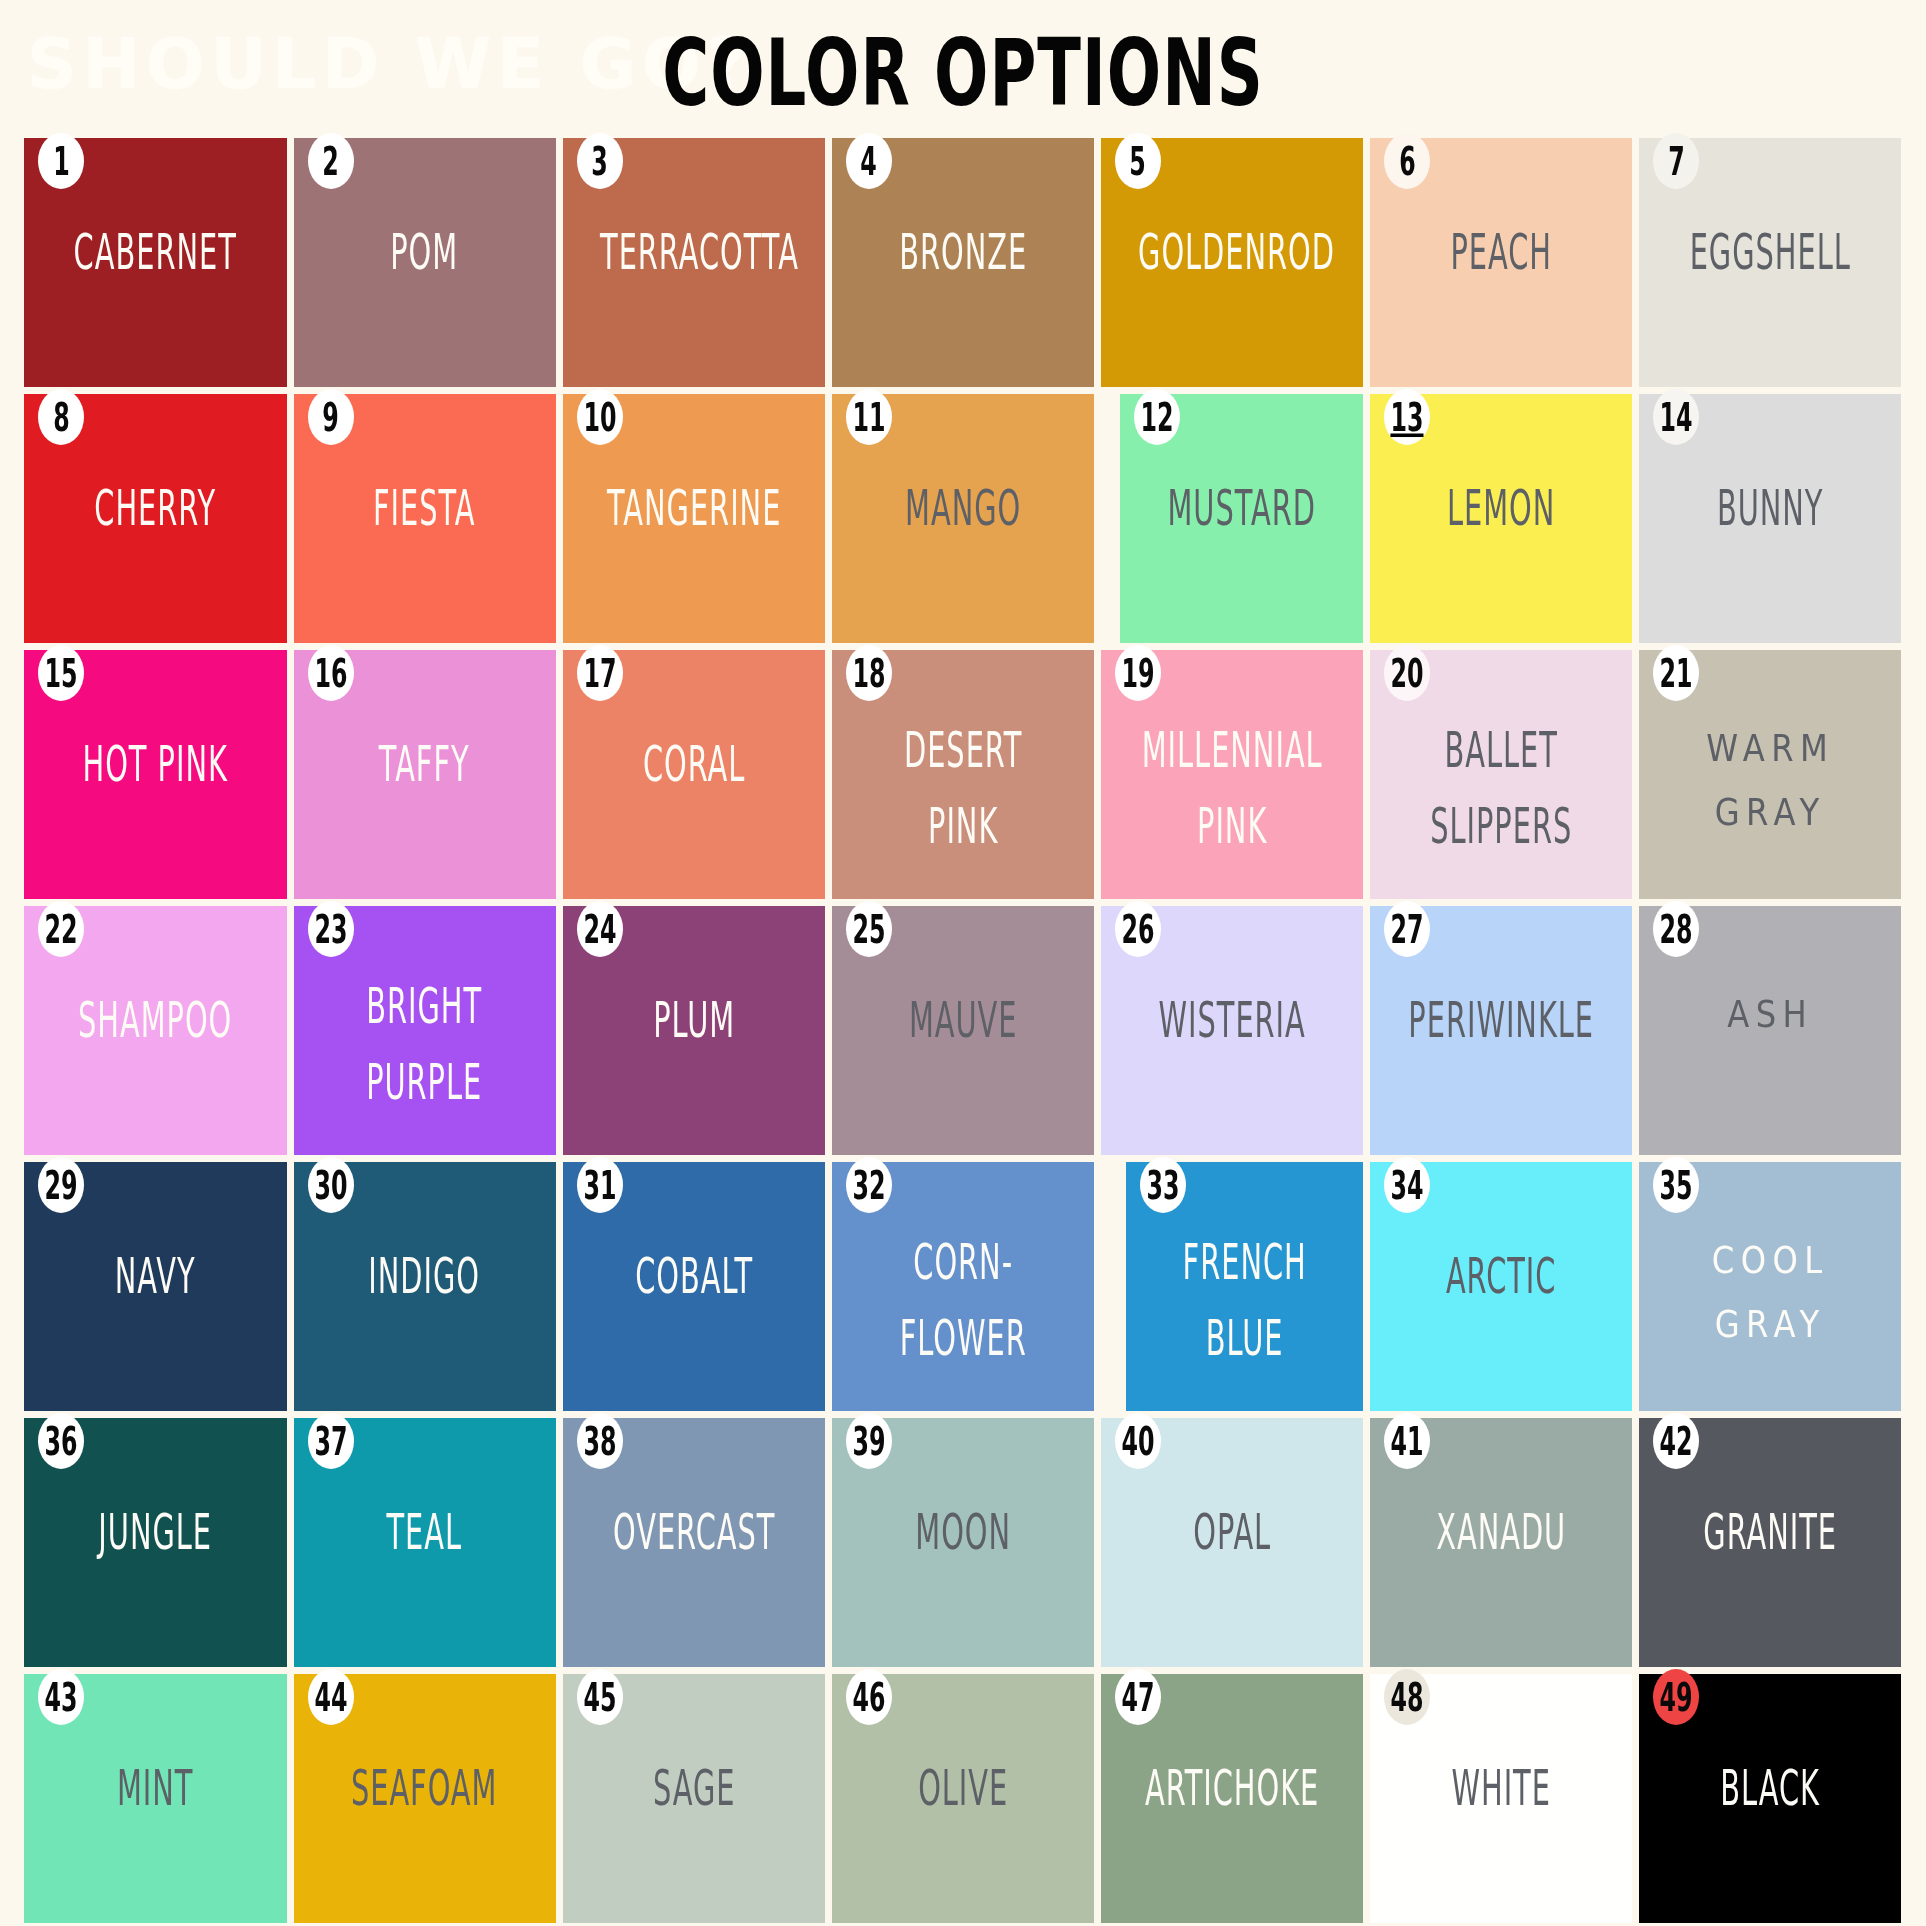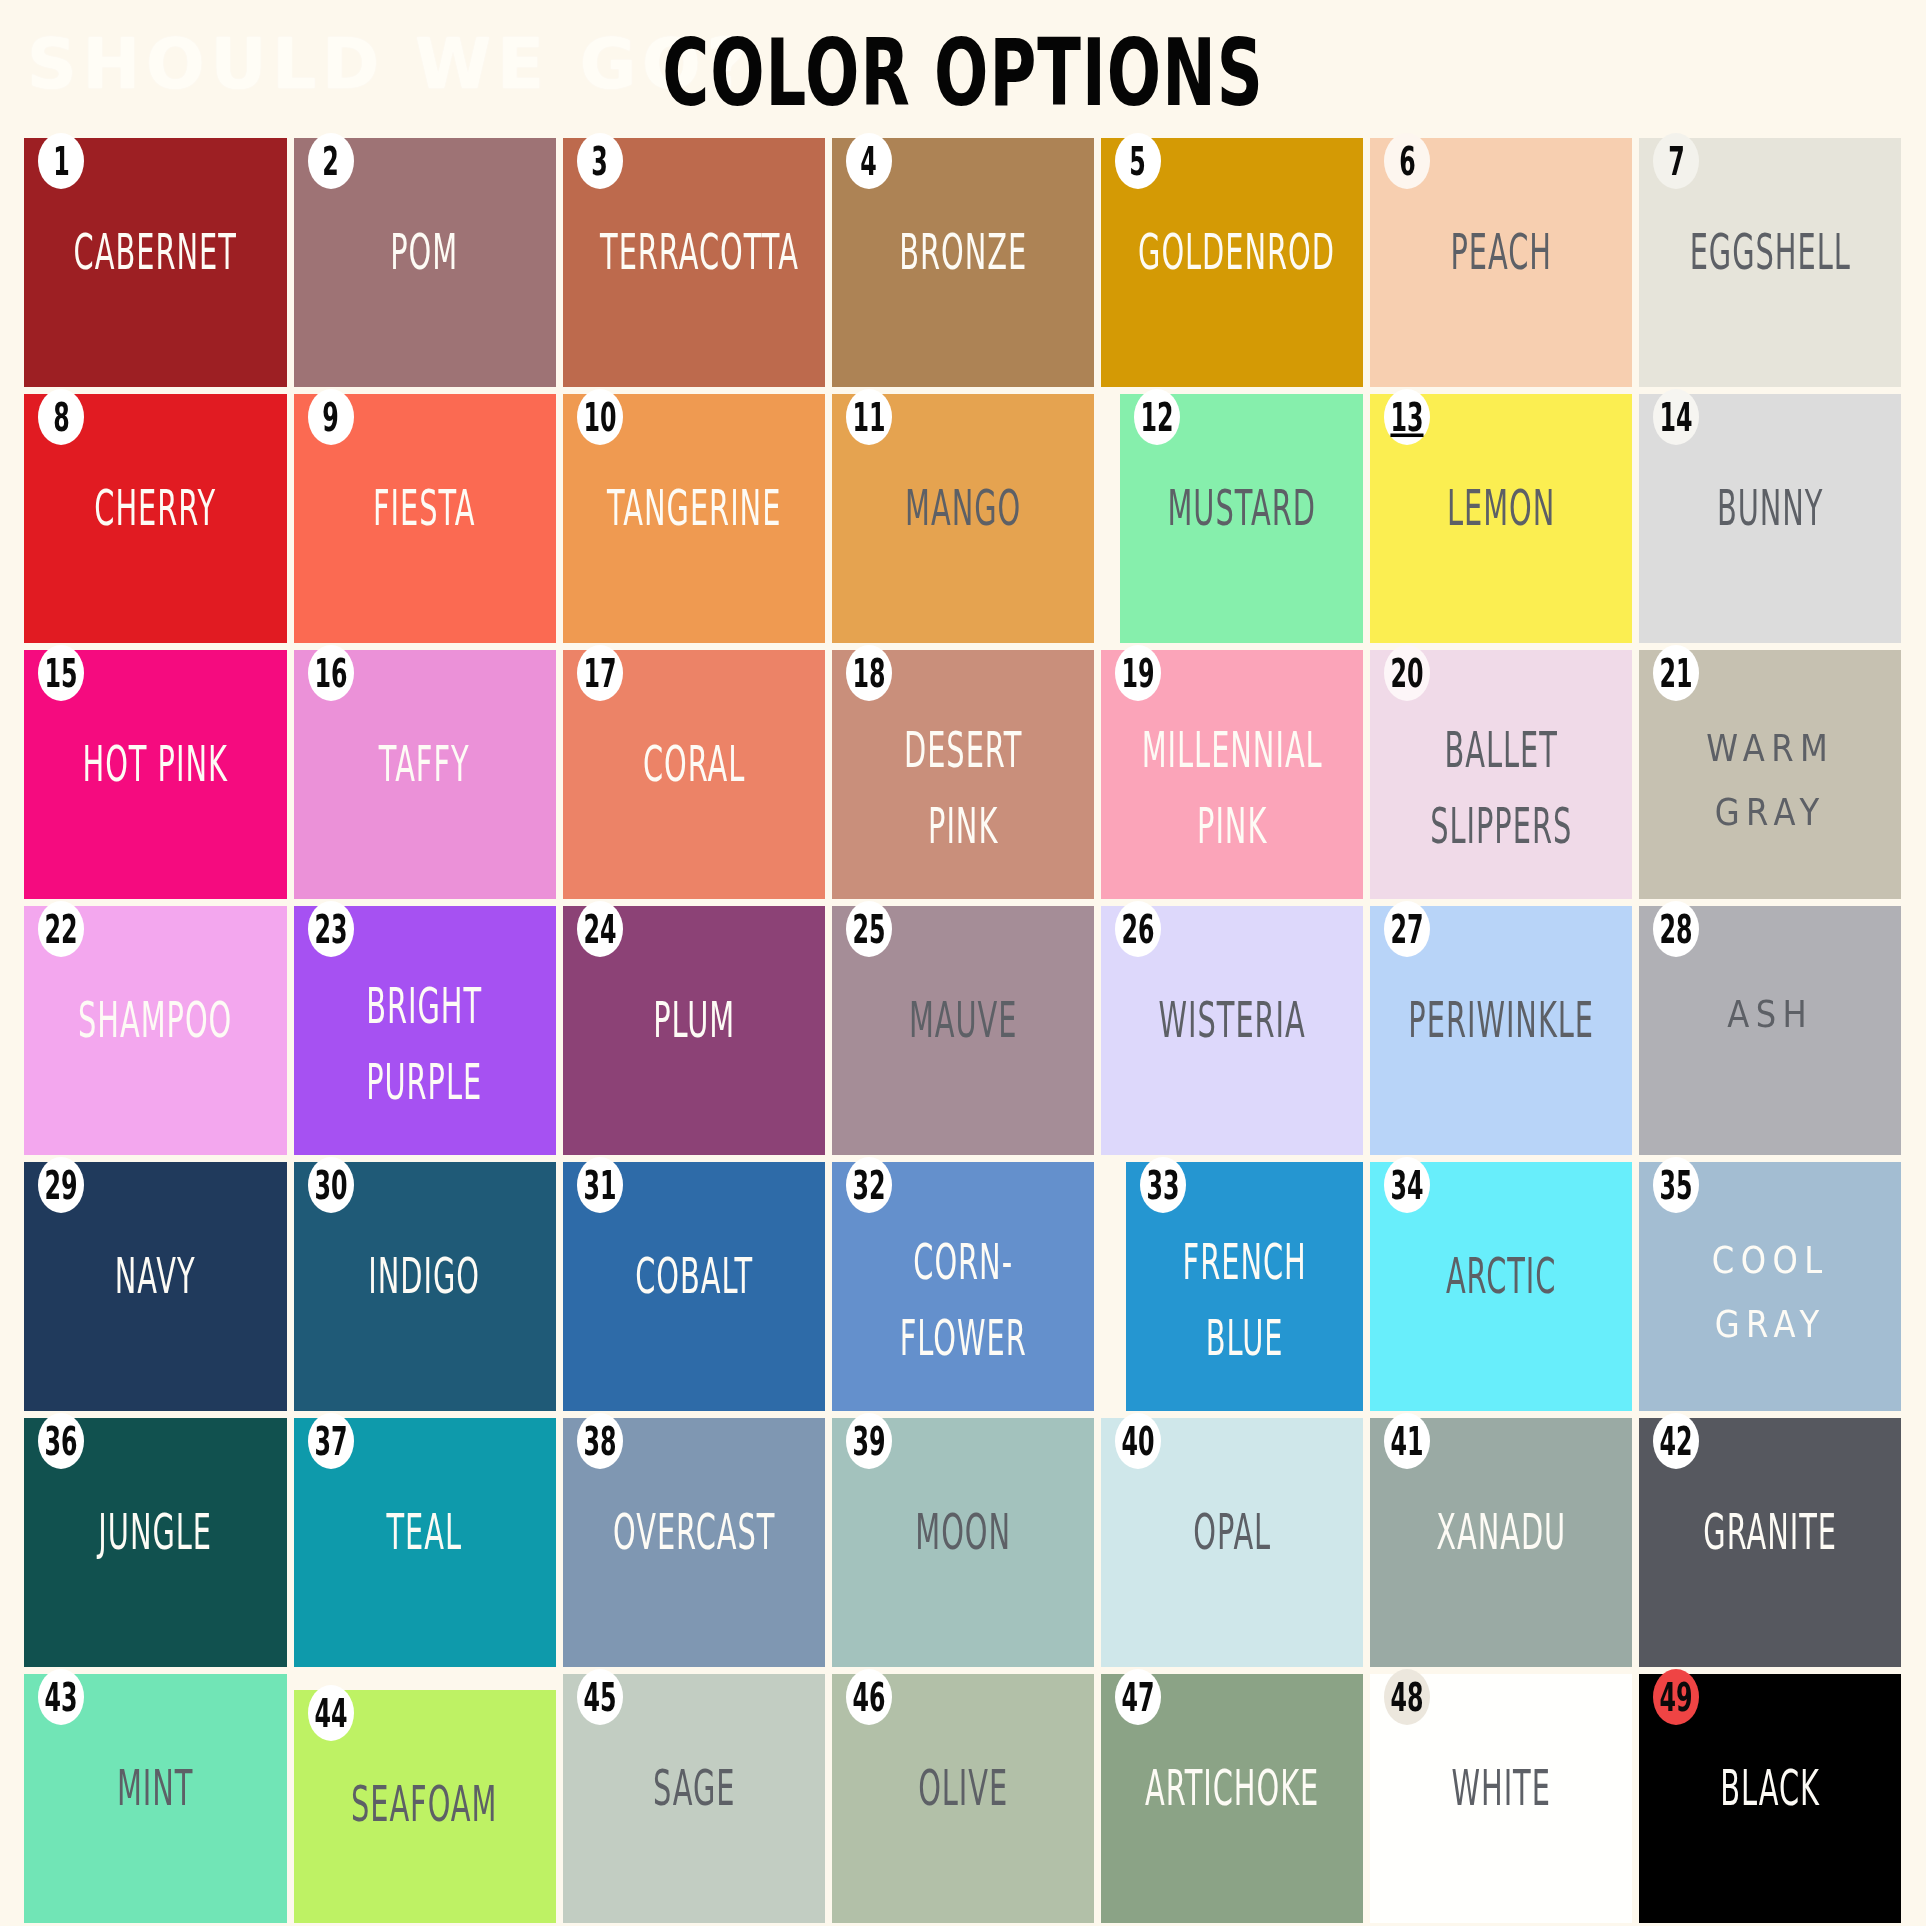--- a/index.html
+++ b/index.html
@@ -399,21 +399,21 @@
           <span>42</span>
         </div>
         <div class="name" style="color: rgb(253, 251, 245);">GRANITE</div>
       </div>
       <div class="swatch" style="background: rgb(113, 229, 182);">
         <div class="badge" style="background: rgb(255, 255, 255);">
           <span>43</span>
         </div>
         <div class="name" style="color: rgb(93, 96, 102);">MINT</div>
       </div>
-      <div class="swatch" style="background: #bef264; margin-top: 16px;">
+      <div class="swatch" style="background: #eab308;">
         <div class="badge" style="background: rgb(255, 255, 255);">
           <span>44</span>
         </div>
         <div class="name" style="color: rgb(93, 96, 102);">SEAFOAM</div>
       </div>
       <div class="swatch" style="background: rgb(194, 205, 194);">
         <div class="badge" style="background: rgb(255, 255, 255);">
           <span>45</span>
         </div>
         <div class="name" style="color: rgb(93, 96, 102);">SAGE</div>

